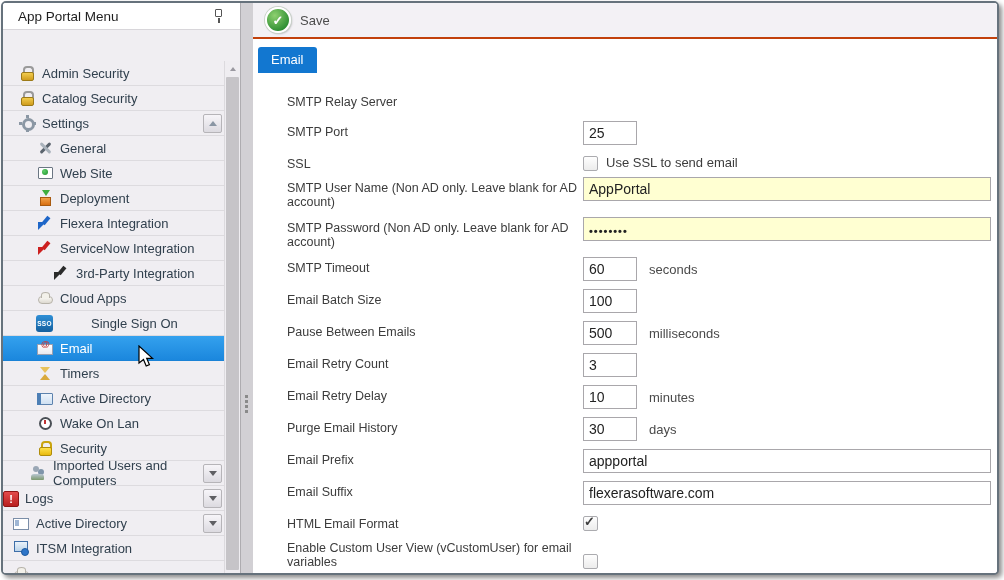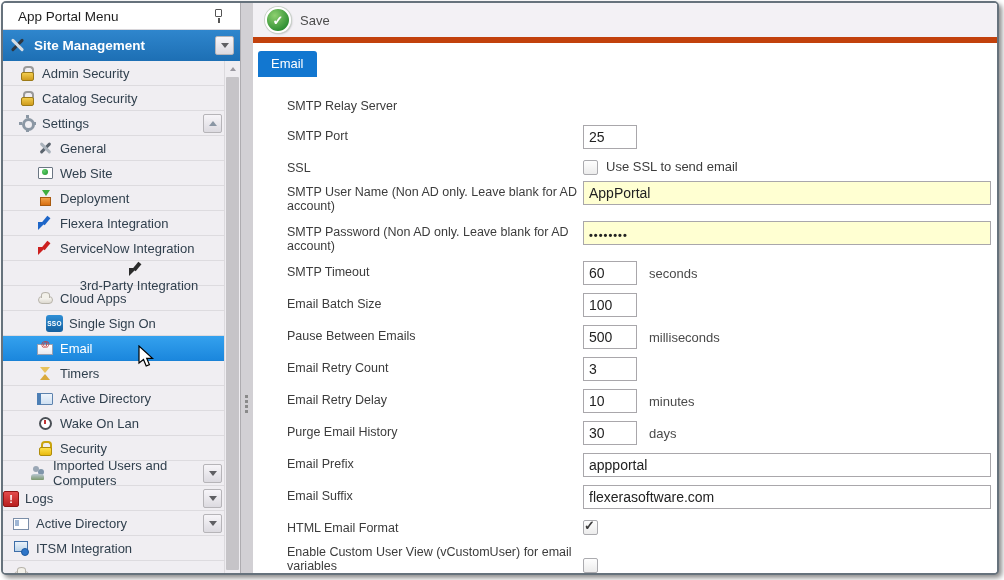--- a/index.html
+++ b/index.html
@@ -28,21 +28,21 @@
   .sb-item .expander{margin-right:3px;}
   .sb-scrollbar{position:absolute;top:58px;right:0;width:15px;bottom:0;background:#efedf1;border-left:1px solid #dcdade;}
   .sb-scroll-up{height:15px;display:flex;align-items:center;justify-content:center;cursor:pointer;}
   .sb-scroll-thumb{position:absolute;top:16px;left:1px;right:1px;bottom:3px;background:#c6c4c8;border-radius:1px;cursor:pointer;}
   
   .splitter{width:12px;flex:0 0 12px;background:#d2d0d4;position:relative;cursor:col-resize;}
   .splitter .grip{position:absolute;top:392px;left:4px;width:3px;height:3px;background:#8a8a8a;
     box-shadow:0 5px 0 #8a8a8a,0 10px 0 #8a8a8a,0 15px 0 #8a8a8a;}
   
   .main{flex:1;background:#fff;position:relative;overflow:hidden;}
-  .toolbar{height:34px;background:#f3f1f5;border-bottom:6px solid #c2410c;display:flex;align-items:center;padding-left:12px;}
+  .toolbar{height:34px;background:#f3f1f5;border-bottom:2px solid #c2410c;display:flex;align-items:center;padding-left:12px;}
   .save-btn{display:flex;align-items:center;gap:9px;cursor:pointer;}
   .save-icon{width:22px;height:22px;border-radius:50%;flex:0 0 22px;
     background:radial-gradient(circle at 35% 30%,#8ed06f,var(--save-green,#2e8f33) 75%);
     border:2px solid #fff;box-shadow:0 0 0 1px #c9d2c9,1px 1px 2px rgba(0,0,0,.25);
     display:flex;align-items:center;justify-content:center;color:#fff;font-weight:bold;font-size:13px;}
   .save-icon::before{content:"\2713";}
   .save-label{font-size:13px;color:#4c4c4c;}
   .tabs{padding:8px 0 0 5px;height:26px;}
   .tab{display:inline-block;background:var(--tab-blue,#1277d0);color:#fff;font-size:13px;
     padding:5px 13px 6px;border-radius:3px 3px 0 0;cursor:pointer;}
@@ -115,27 +115,20 @@
 </head>
 <body>
 
 <div class="window">
 
   <aside class="sidebar">
     <div class="sb-title">
       <span>App Portal Menu</span>
       <span class="icon pin-icon"></span>
     </div>
-    <div class="sb-header">
-      <span class="icon tools-icon"></span>
-      <span class="sb-header-label">Site Management</span>
-      <span class="expander">
-          <span class="tri down"></span>
-        </span>
-    </div>
     <div class="sb-list">
         <div class="sb-item" style="padding-left: 16px;">
           <span class="icon lock-icon"></span>
           <span class="sb-label">Admin Security</span>
         </div>
         <div class="sb-item" style="padding-left: 16px;">
           <span class="icon lock-icon"></span>
           <span class="sb-label">Catalog Security</span>
         </div>
         <div class="sb-item" style="padding-left: 16px;">
@@ -158,29 +151,29 @@
           <span class="sb-label">Deployment</span>
         </div>
         <div class="sb-item" style="padding-left: 34px;">
           <span class="icon import-blue-icon"></span>
           <span class="sb-label">Flexera Integration</span>
         </div>
         <div class="sb-item" style="padding-left: 34px;">
           <span class="icon import-red-icon"></span>
           <span class="sb-label">ServiceNow Integration</span>
         </div>
-        <div class="sb-item" style="padding-left: 50px; flex-direction: column;">
+        <div class="sb-item" style="padding-left: 50px;">
           <span class="icon import-black-icon"></span>
           <span class="sb-label">3rd-Party Integration</span>
         </div>
         <div class="sb-item" style="padding-left: 34px;">
           <span class="icon cloud-icon"></span>
           <span class="sb-label">Cloud Apps</span>
         </div>
-        <div class="sb-item" style="padding-left: 43px;">
+        <div class="sb-item" style="padding-left: 33px; gap: 32px;">
           <span class="icon sso-icon"></span>
           <span class="sb-label">Single Sign On</span>
         </div>
         <div class="sb-item selected" style="padding-left: 34px;">
           <span class="icon email-icon"></span>
           <span class="sb-label">Email</span>
         </div>
         <div class="sb-item" style="padding-left: 34px;">
           <span class="icon hourglass-icon"></span>
           <span class="sb-label">Timers</span>

